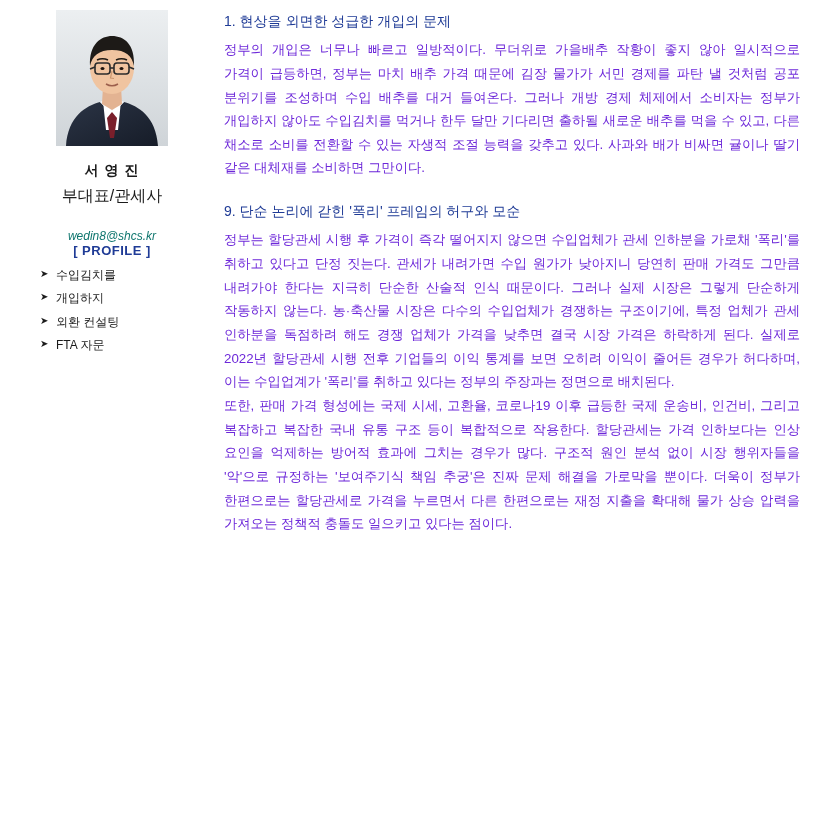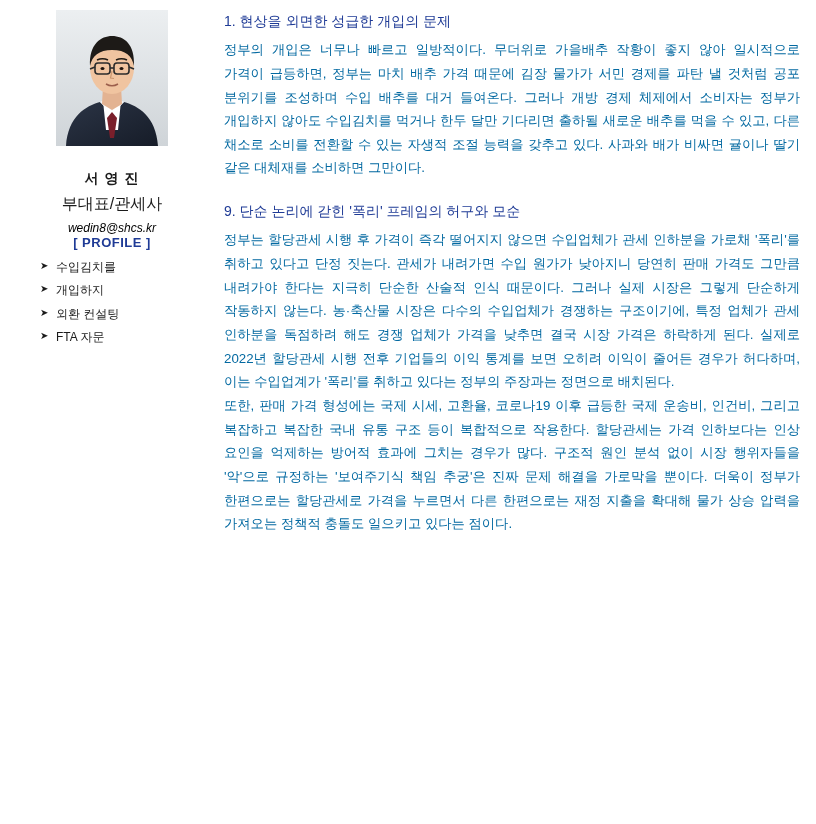--- a/index.html
+++ b/index.html
@@ -37,36 +37,36 @@
     position: relative;
     overflow: hidden;
     background: linear-gradient(#e9ecef, #d7dadd);
   }
   
   .portrait {
     position: absolute;
     inset: 0;
   }
   .profile-name {
-    margin-top: 24px;
+    margin-top: 16px;
     font-size: 14px;
     font-weight: bold;
     color: #1b1b1b;
     letter-spacing: 1px;
   }
   .profile-role {
     margin-top: 6px;
     font-size: 16px;
     color: #1b1b1b;
   }
   .profile-email {
-    margin-top: 6px;
+    margin-top: 22px;
     font-size: 12px;
     font-style: italic;
-    color: #000000;
+    color: #0f766e;
   }
   .profile-heading {
     font-size: 13px;
     font-weight: bold;
     color: #1f3b96;
     letter-spacing: 0.5px;
   }
   .profile-list {
     margin: 10px 0 0 0;
     padding: 0;
@@ -102,21 +102,21 @@
     color: #1f3b96;
     margin: 0 0 8px 0;
     line-height: 1.3;
   }
   .section-title.second {
     margin-top: 22px;
   }
   .para {
     font-size: 13.3px;
     line-height: 1.78;
-    color: #0369a1;
+    color: #6d28d9;
     margin: 0 0 0 0;
     text-align: justify;
     text-justify: inter-character;
     word-break: keep-all;
   }
   .para + .para {
     margin-top: 0px;
   }
 </style>
 </head>

